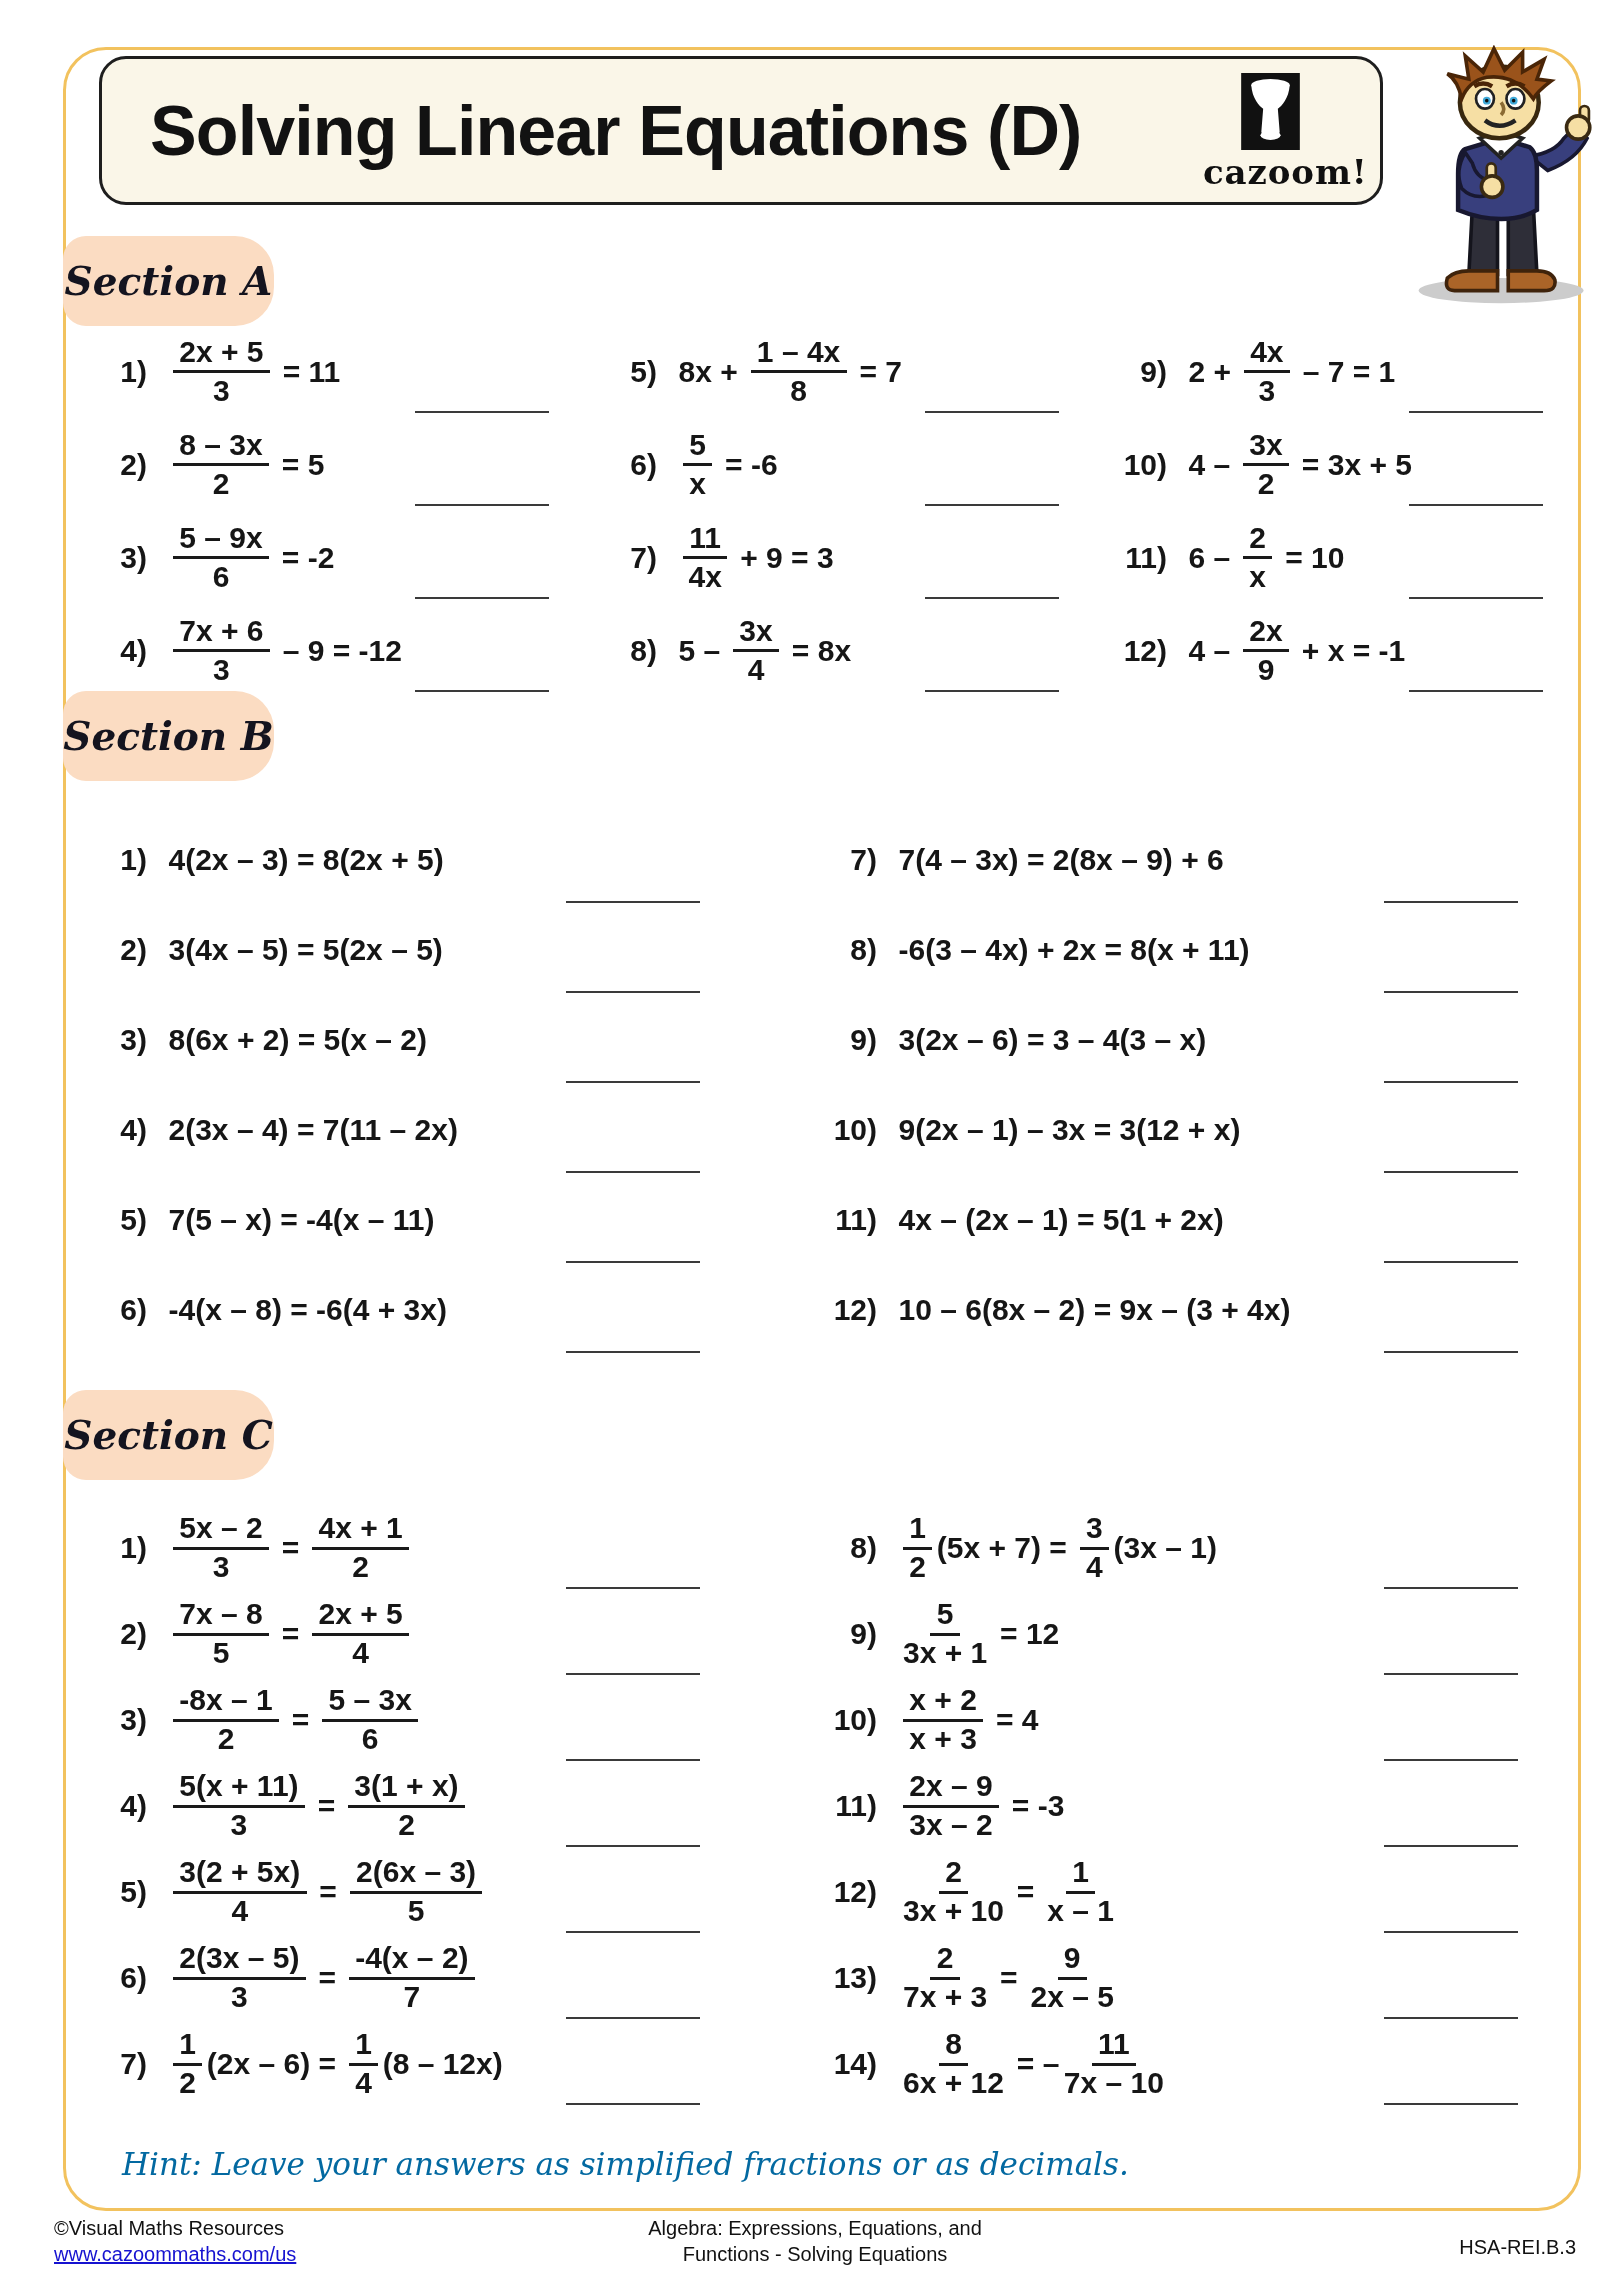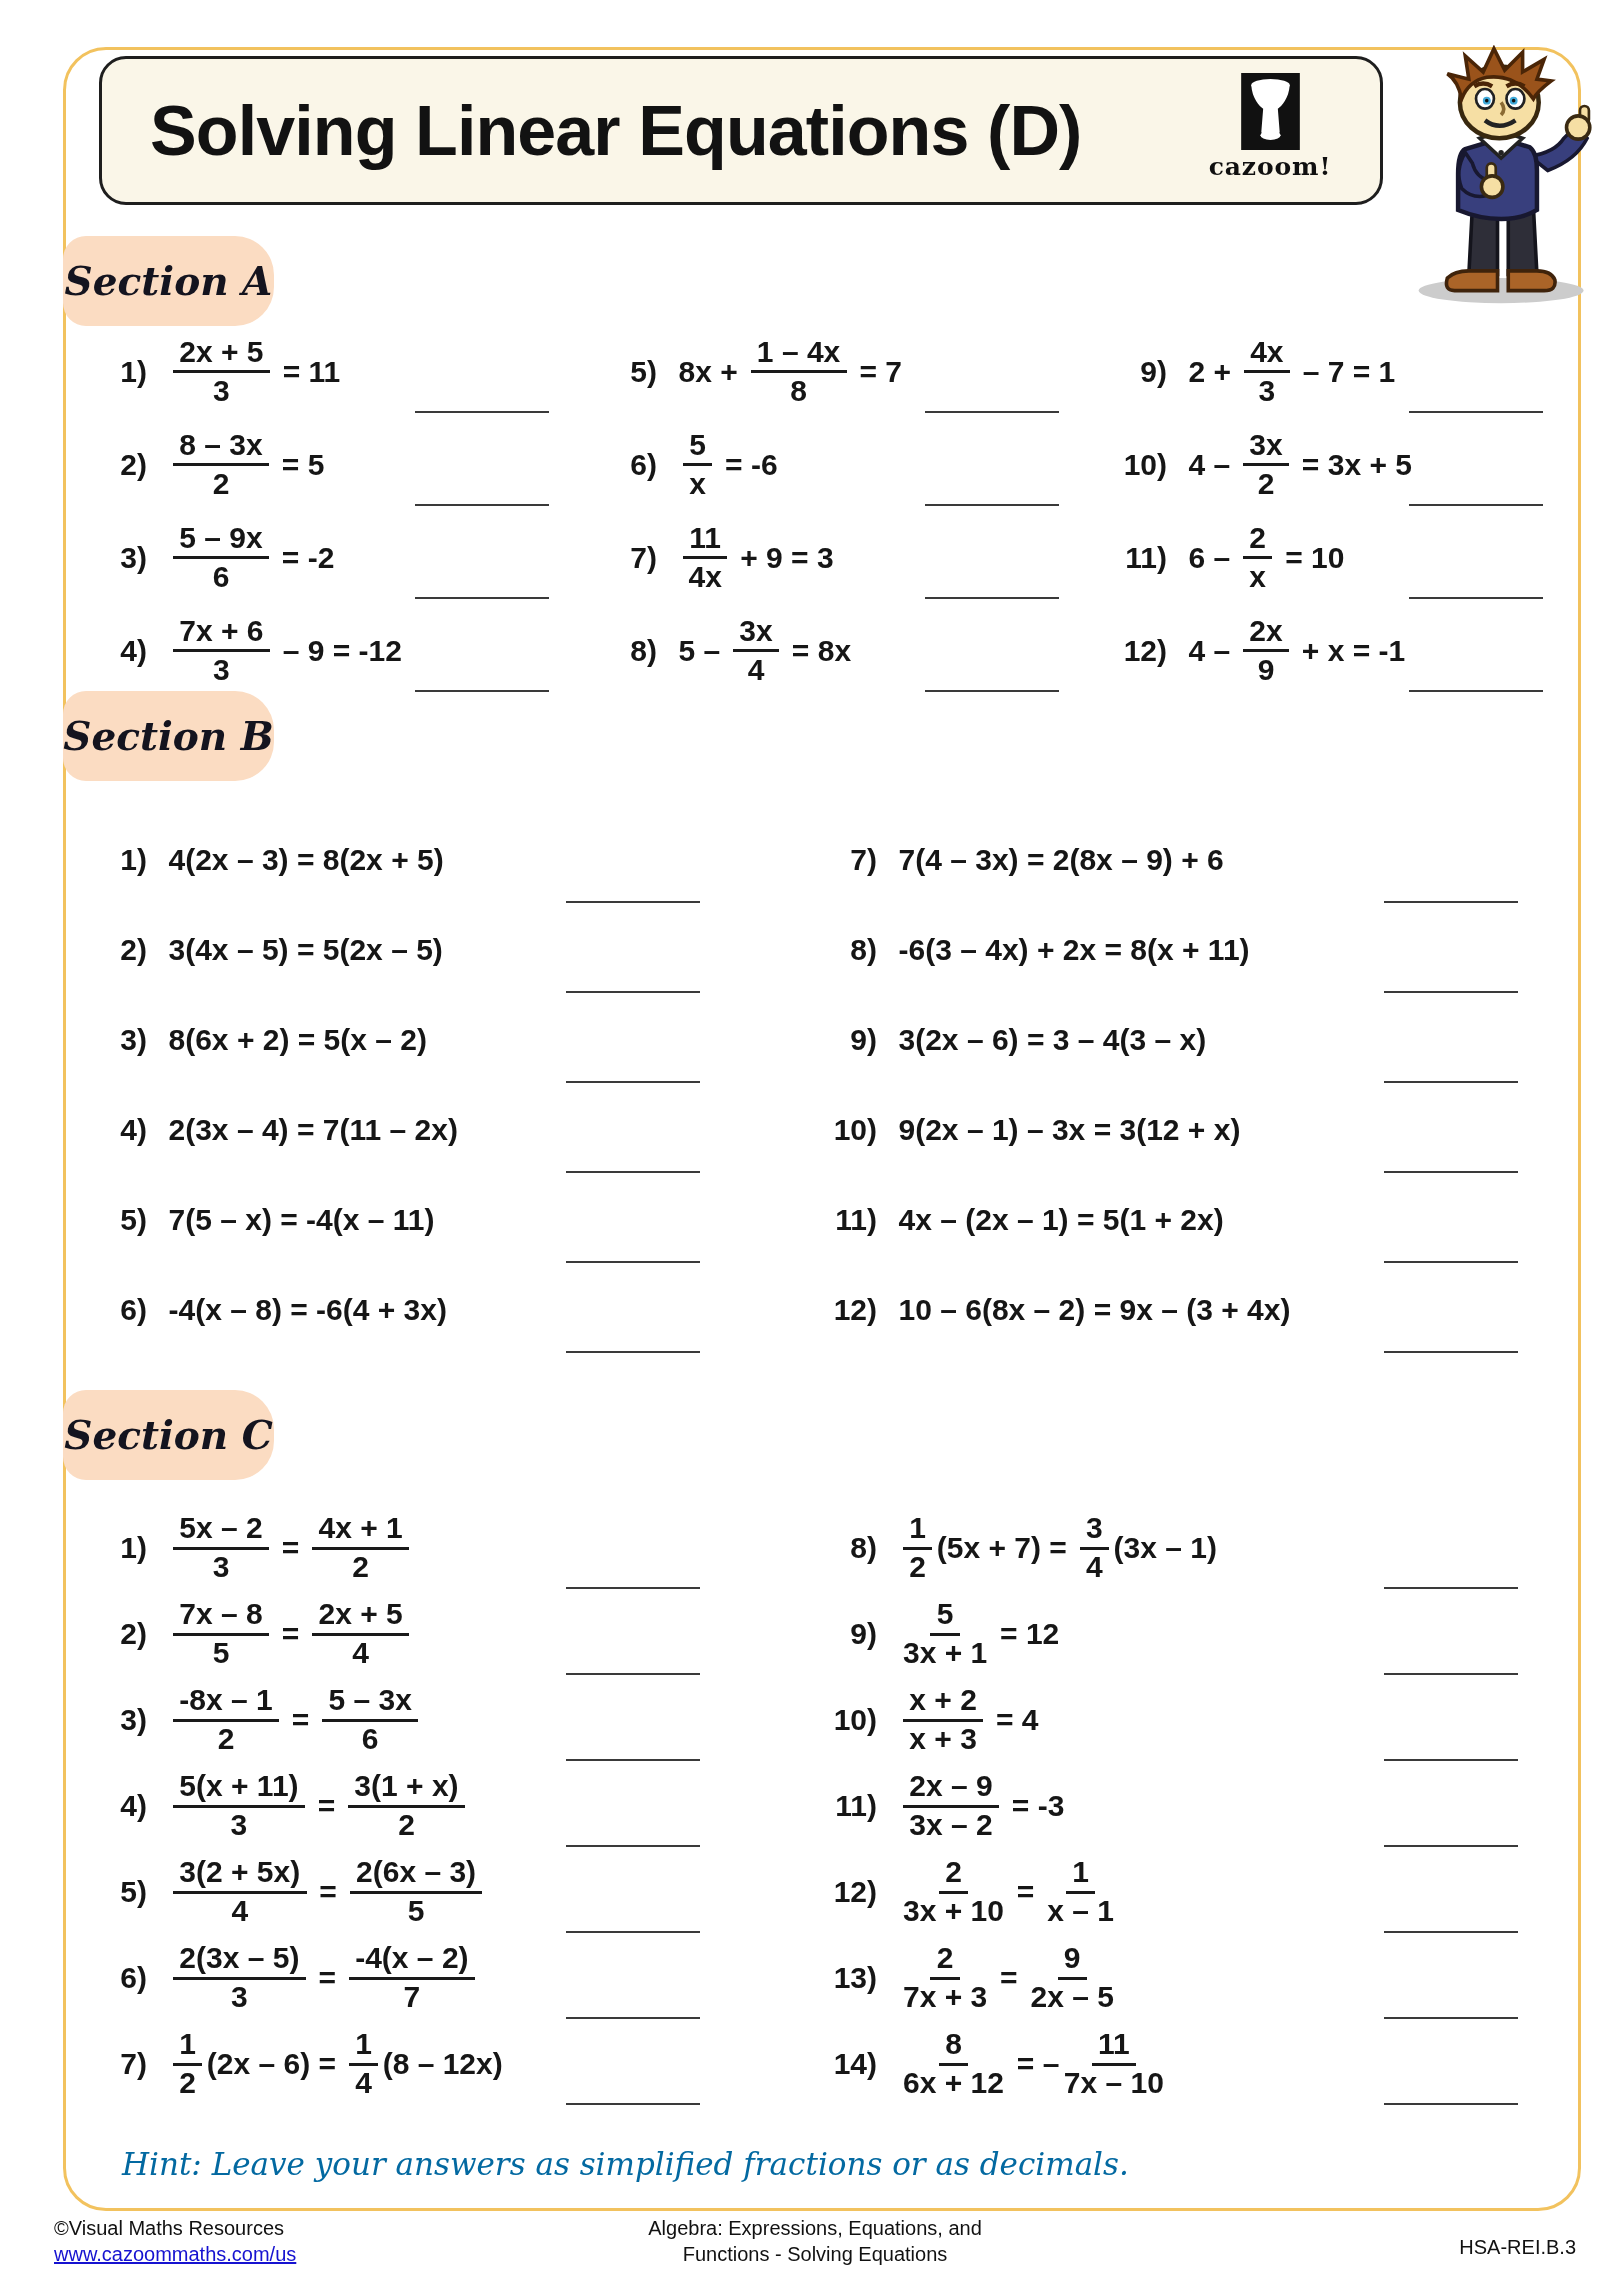--- a/index.html
+++ b/index.html
@@ -9,21 +9,21 @@
   .frame{position:absolute;left:63px;top:47px;width:1512px;height:2158px;
          border:3.6px solid #F2C25E;border-radius:43px;}
   
   .title-box{position:absolute;left:99px;top:56px;width:1278px;height:143px;
          background:#FAF6E8;border:3.6px solid #1e1e1e;border-radius:27px;
          display:flex;align-items:center;}
   .title-box h1{margin:0;padding-left:48px;font-size:70px;font-weight:bold;
          letter-spacing:-0.9px;color:#121212;}
   .logo{position:absolute;right:43px;top:14.3px;width:134px;text-align:center;}
   .logo .mark{display:inline-block;}
-  .logo .ltext{font-family:"DejaVu Serif",serif;font-weight:bold;font-size:25px;
+  .logo .ltext{font-family:"DejaVu Serif",serif;font-weight:bold;font-size:34px;
          letter-spacing:0.9px;color:#101010;margin-top:-1.8px;}
   .mascot{position:absolute;left:1390px;top:45px;width:224px;height:260px;}
   
   .badge{position:absolute;left:63px;width:211px;height:90px;background:#FBDCC2;
          border-radius:23px 39px 39px 23px;display:flex;align-items:center;justify-content:center;
          font-family:"DejaVu Serif",serif;font-style:italic;font-weight:bold;
          font-size:39px;color:#14141f;}
   
   .sec{position:absolute;left:70px;width:1506px;display:flex;}
   .sec .col{display:flex;flex-direction:column;}

